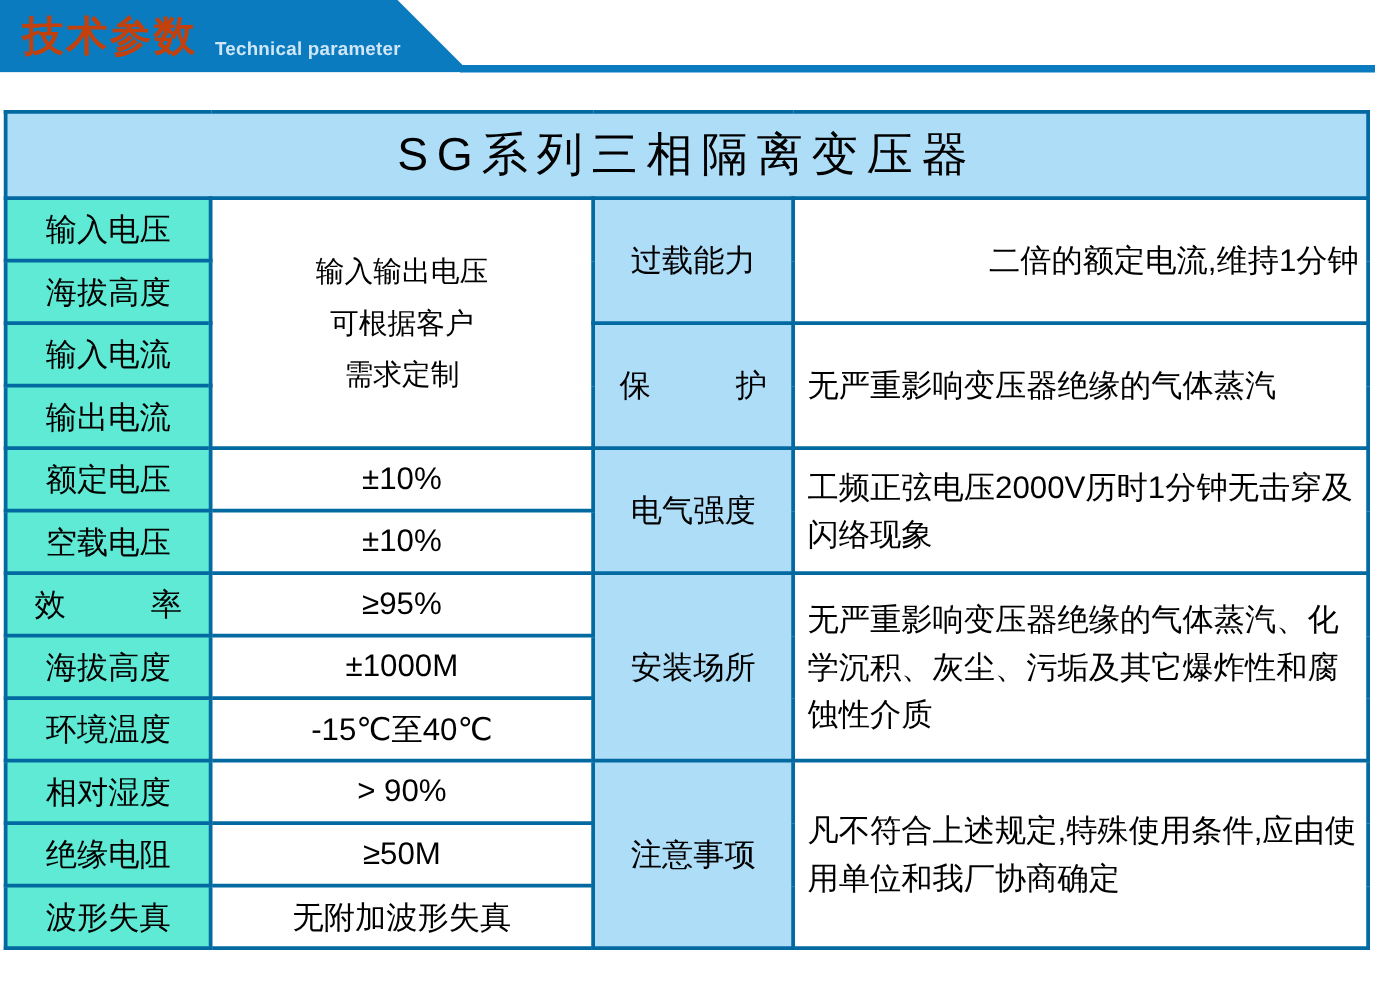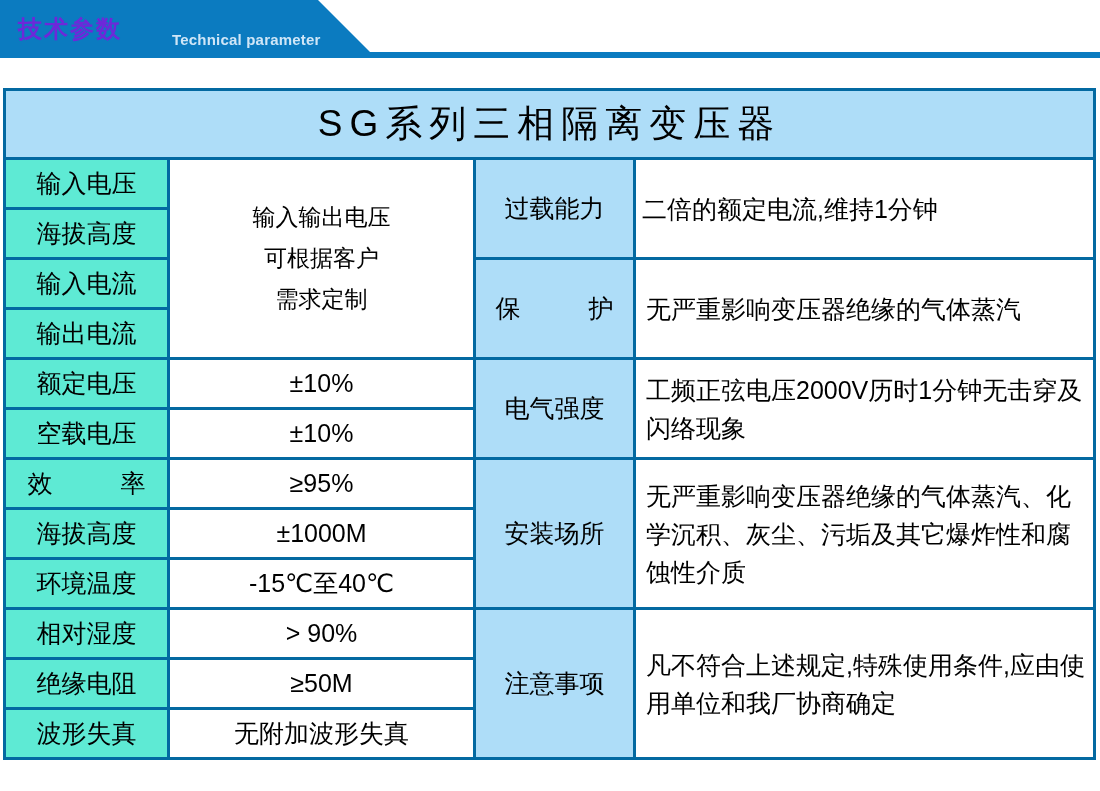--- a/index.html
+++ b/index.html
@@ -27,22 +27,22 @@
     top: 0;
     height: 58px;
     width: 370px;
     background: #0B7BC0;
     clip-path: polygon(0 0, 318px 0, 370px 52px, 370px 58px, 0 58px);
   }
   .banner-cn {
     position: absolute;
     left: 18px;
     top: 8px;
-    color: #6d28d9;
-    font-size: 24px;
+    color: #c2410c;
+    font-size: 33px;
     font-weight: bold;
     letter-spacing: 2px;
     line-height: 42px;
     white-space: nowrap;
   }
   .banner-en {
     position: absolute;
     left: 172px;
     top: 31px;
     color: #cfe6f7;
@@ -128,21 +128,21 @@
     font-family: Liberation Serif, serif;
   }
   .right-text {
     background: #ffffff;
     text-align: left;
     font-size: 25px;
     line-height: 38px;
     padding-left: 10px !important;
   }
   .right-text.center {
-    text-align: left;
+    text-align: right;
     padding-left: 6px !important;
     margin-left: 33px;
   }
 </style>
 </head>
 <body>
 
 <div class="banner-wrap">
   <div class="banner-tab"></div>
   <div class="banner-cn">技术参数</div>

